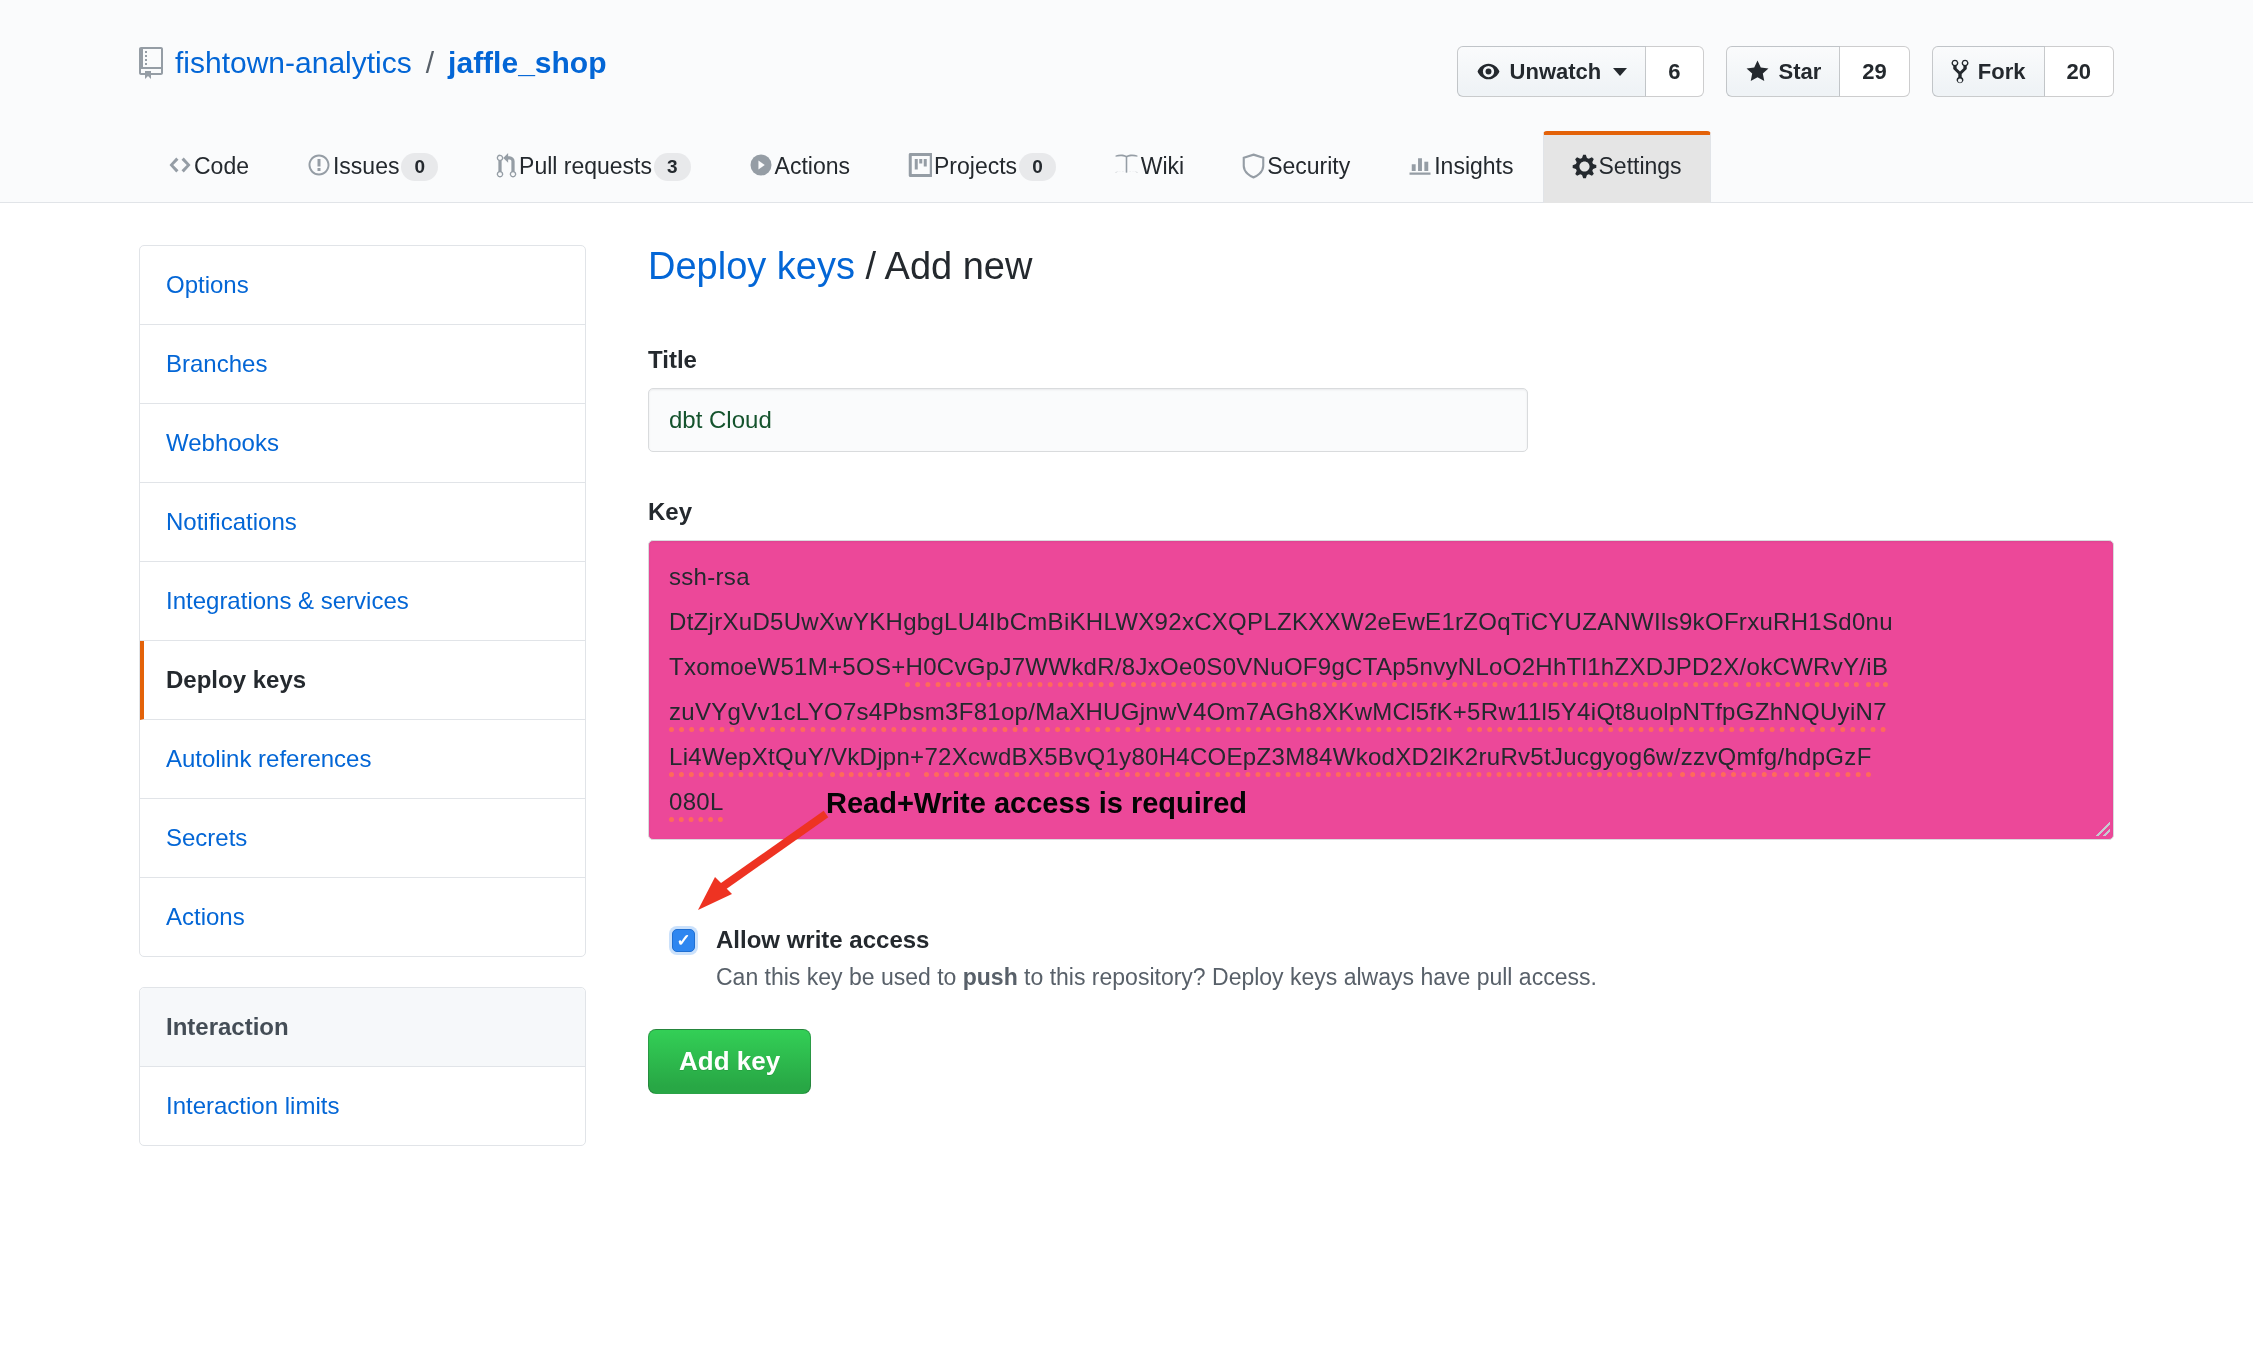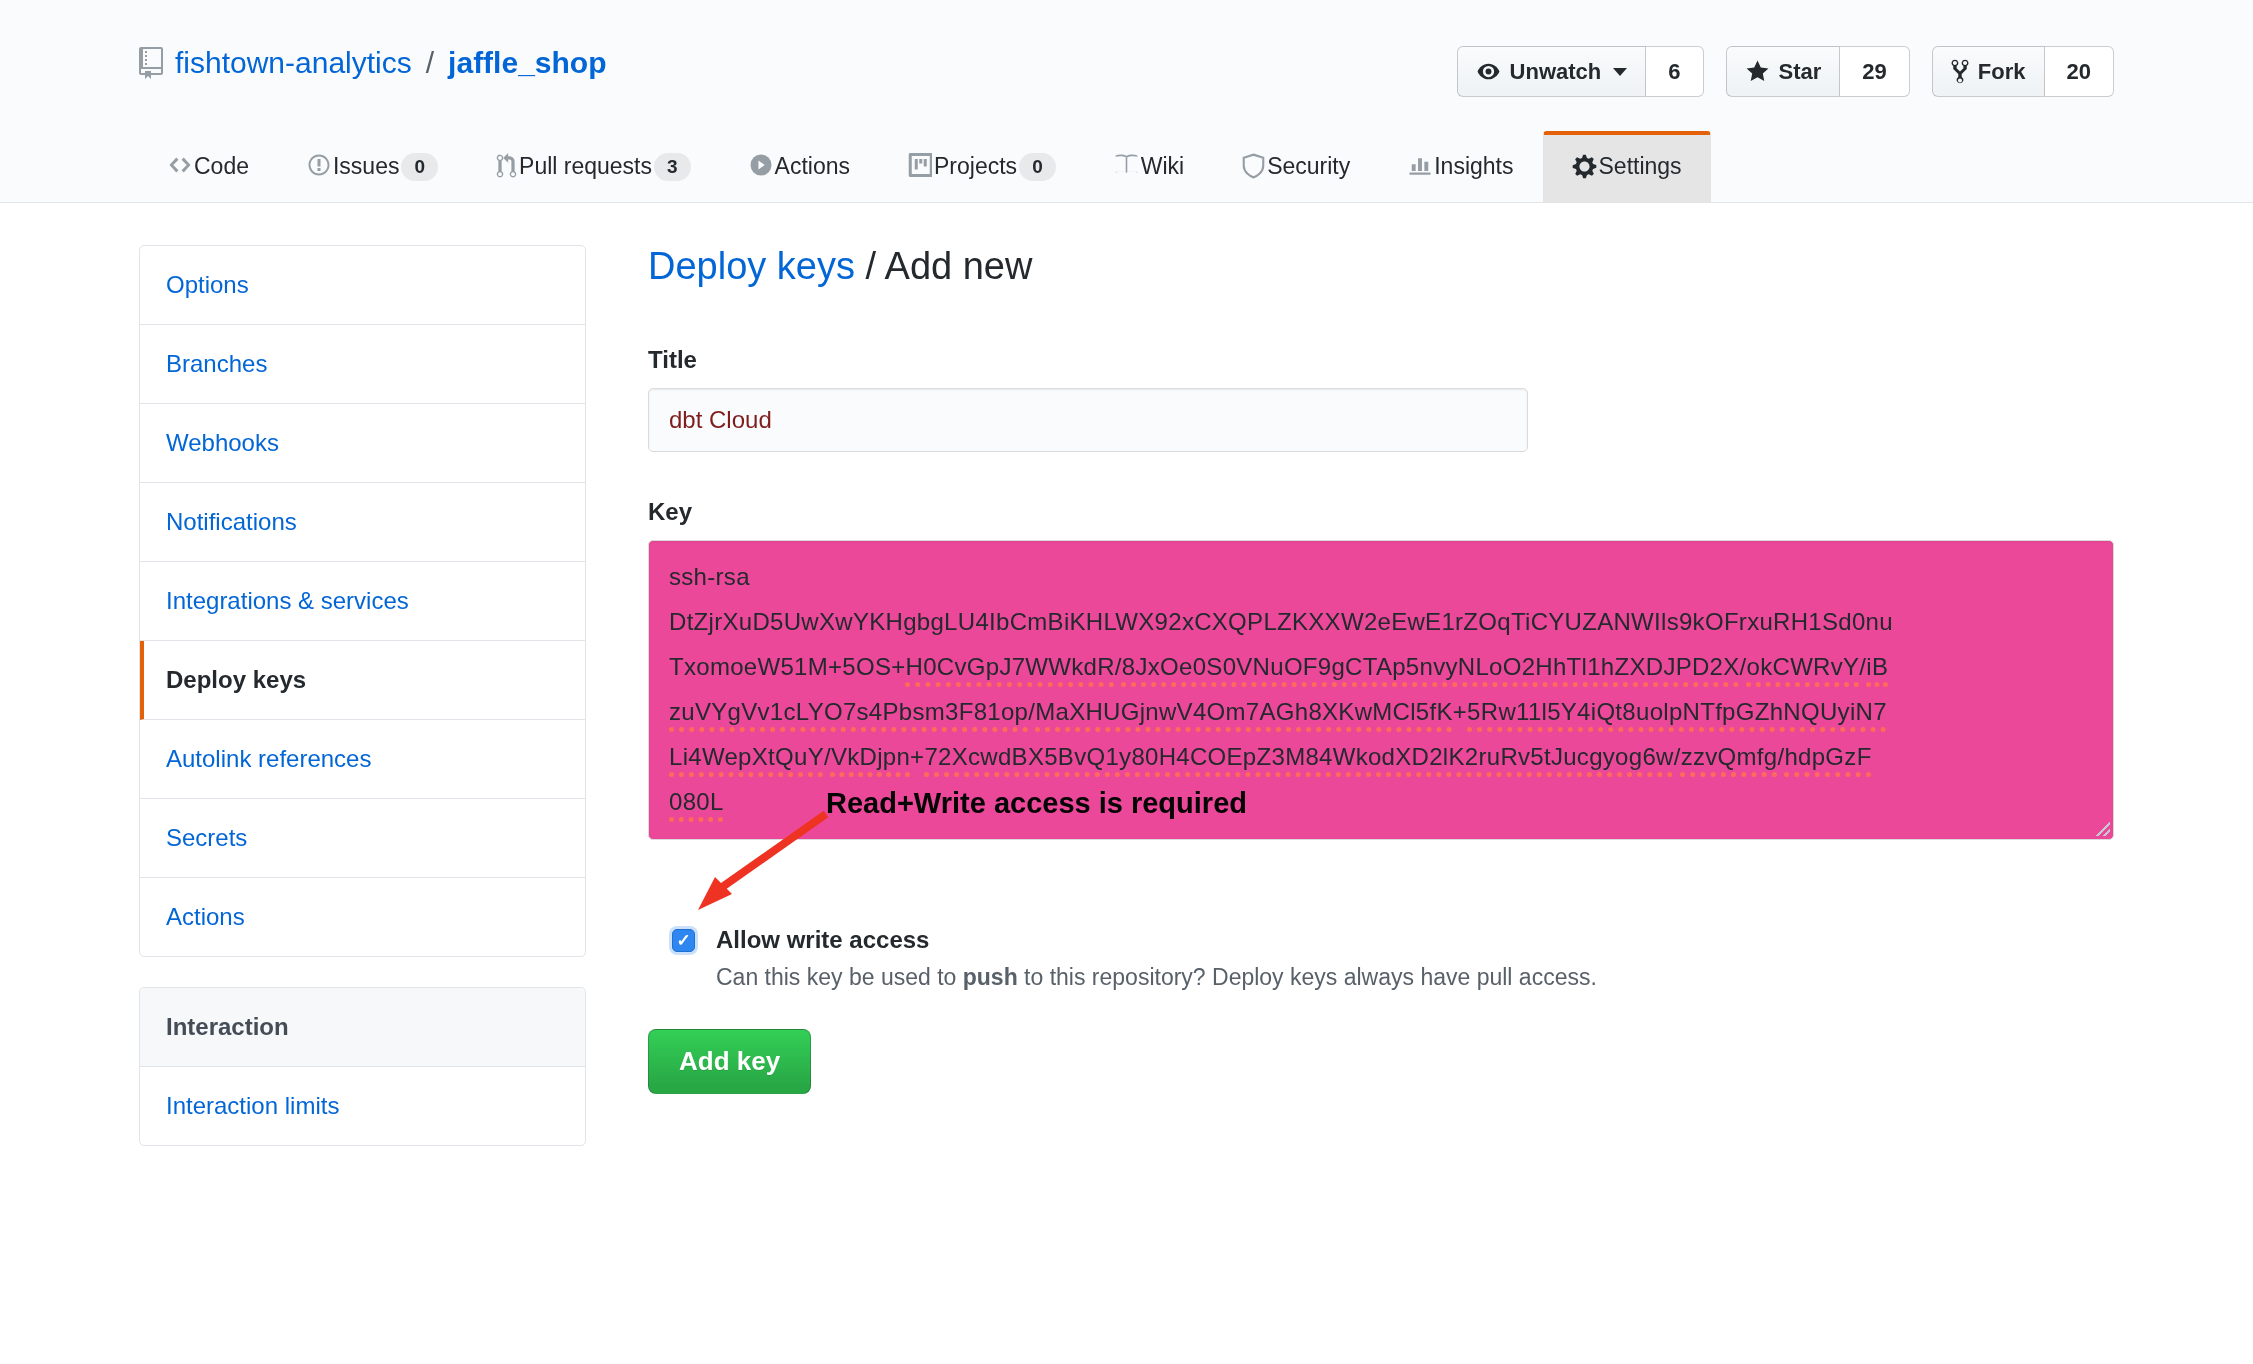--- a/index.html
+++ b/index.html
@@ -52,21 +52,21 @@
       padding-left:22px; border-radius:0; }
   .menu.moderation { margin-top:30px; }
   .menu-heading { padding:25px 26px; font-size:24px; font-weight:600; color:#444d56;
       background:#f6f8fa; border-bottom:1px solid #e1e4e8; border-radius:5px 5px 0 0; }
 
   
   .subhead { font-size:38px; font-weight:400; margin:0 0 58px; }
   .subhead a { color:#0366d6; }
 
   .field-label { display:block; font-size:24px; font-weight:600; margin-bottom:14px; }
-  .title-input { width:880px; height:64px; padding:0 20px; font-size:24px; color:#7f1d1d;
+  .title-input { width:880px; height:64px; padding:0 20px; font-size:24px; color:#14532d;
       font-family:"Liberation Sans", sans-serif;
       background:#fafbfc; border:1px solid #d9dbdd; border-radius:5px;
       box-shadow:inset 0 1px 2px rgba(27,31,35,.075); }
 
   .key-group { margin-top:46px; position:relative; }
   .key-box { width:100%; height:300px; padding:13px 20px; background:#ec4899;
       border:1px solid #d9dbdd; border-radius:5px; position:relative;
       box-shadow:inset 0 1px 2px rgba(27,31,35,.075);
       font-size:24px; letter-spacing:.3px; line-height:45px; color:#24292e;
       white-space:nowrap; overflow:hidden; cursor:text; }

